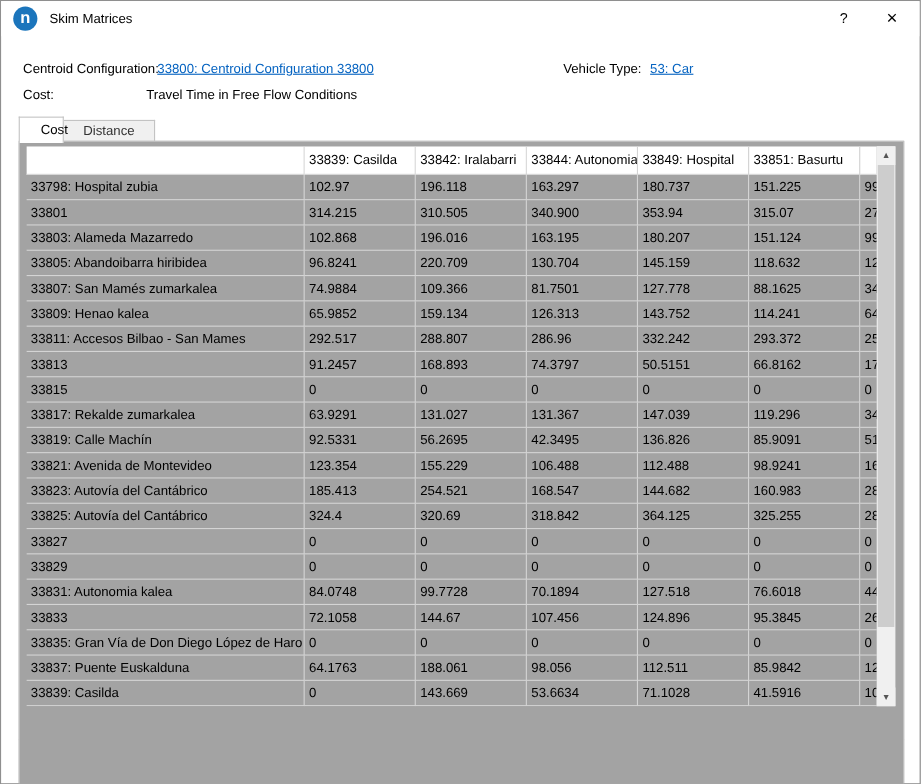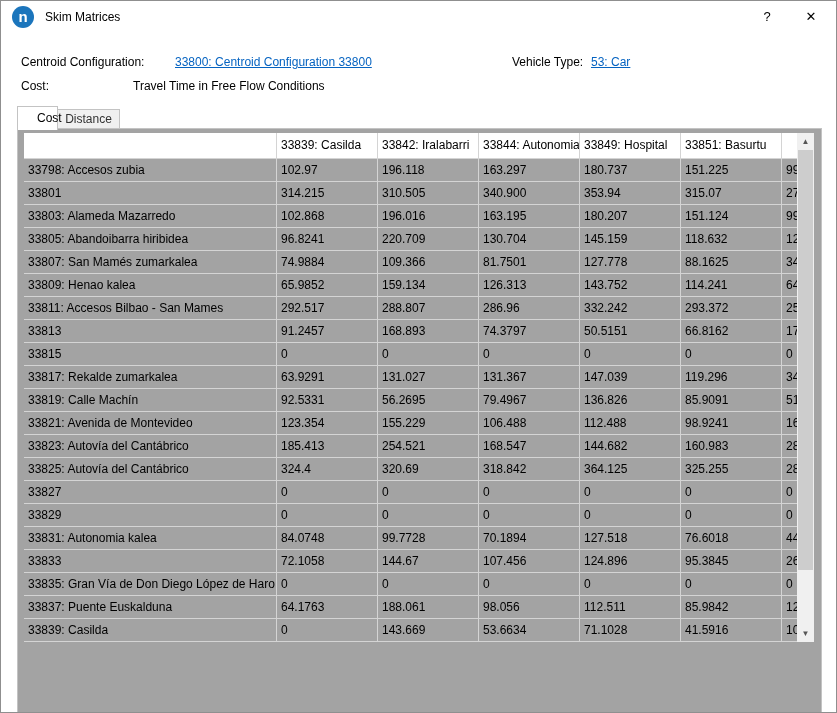--- a/index.html
+++ b/index.html
@@ -25,34 +25,34 @@
     line-height:32px; font-size:14px; color:#000; background:transparent; border:none;
     font-family:inherit; cursor:default;
   }
   .help-btn  { right:52px; font-size:13px; }
   .close-btn { right:8px;  font-size:13px; }
 
   
   .meta { position:absolute; white-space:nowrap; }
   a.link { color:#0563c1; text-decoration:underline; cursor:pointer; }
   #l-centroid { left:20px;  top:54px; }
-  #lk-centroid{ left:142px; top:54px;margin-left:32px; }
+  #lk-centroid{ left:142px; top:54px; }
   #l-vehicle  { left:511px; top:54px; }
   #lk-vehicle { left:590px; top:54px;text-align:right; }
   #l-cost     { left:20px;  top:78px; }
   #v-cost     { left:132px; top:78px; }
 
   
   .tab { position:absolute; text-align:center; border:1px solid #c3c3c3; white-space:nowrap; }
   .tab.active {
     left:16px; top:105px; width:41px; height:24px; background:#fff;
     border-bottom:none; line-height:22px; z-index:3;padding-left:19px;
   }
   .tab.inactive {
-    left:56px; top:108px; width:63px; height:19px; background:#f0f0f0;
+    left:56px; top:108px; width:84px; height:19px; background:#f0f0f0;
     border-bottom:none; line-height:18px; z-index:1; color:#333;
   }
 
   
   .tabframe {
     position:absolute; left:16px; top:127px; width:805px; height:616px;
     border:1px solid #c3c3c3; background:#a3a3a3; z-index:2;
   }
 
   
@@ -123,21 +123,21 @@
           <div class="hcell corner"></div>
           <div class="hcell">33839: Casilda</div>
           <div class="hcell">33842: Iralabarri</div>
           <div class="hcell">33844: Autonomia</div>
           <div class="hcell">33849: Hospital</div>
           <div class="hcell">33851: Basurtu</div>
           <div class="hcell"></div>
         </div>
       <div class="grid-body">
           <div class="grow">
-            <div class="cell label">33798: Accesos zubia</div>
+            <div class="cell label">33798: Hospital zubia</div>
             <div class="cell">102.97</div>
             <div class="cell">196.118</div>
             <div class="cell">163.297</div>
             <div class="cell">180.737</div>
             <div class="cell">151.225</div>
             <div class="cell">99</div>
           </div>
           <div class="grow">
             <div class="cell label">33801</div>
             <div class="cell">314.215</div>
@@ -216,21 +216,21 @@
             <div class="cell">131.027</div>
             <div class="cell">131.367</div>
             <div class="cell">147.039</div>
             <div class="cell">119.296</div>
             <div class="cell">34</div>
           </div>
           <div class="grow">
             <div class="cell label">33819: Calle Machín</div>
             <div class="cell">92.5331</div>
             <div class="cell">56.2695</div>
-            <div class="cell">79.4967</div>
+            <div class="cell">42.3495</div>
             <div class="cell">136.826</div>
             <div class="cell">85.9091</div>
             <div class="cell">51</div>
           </div>
           <div class="grow">
             <div class="cell label">33821: Avenida de Montevideo</div>
             <div class="cell">123.354</div>
             <div class="cell">155.229</div>
             <div class="cell">106.488</div>
             <div class="cell">112.488</div>

